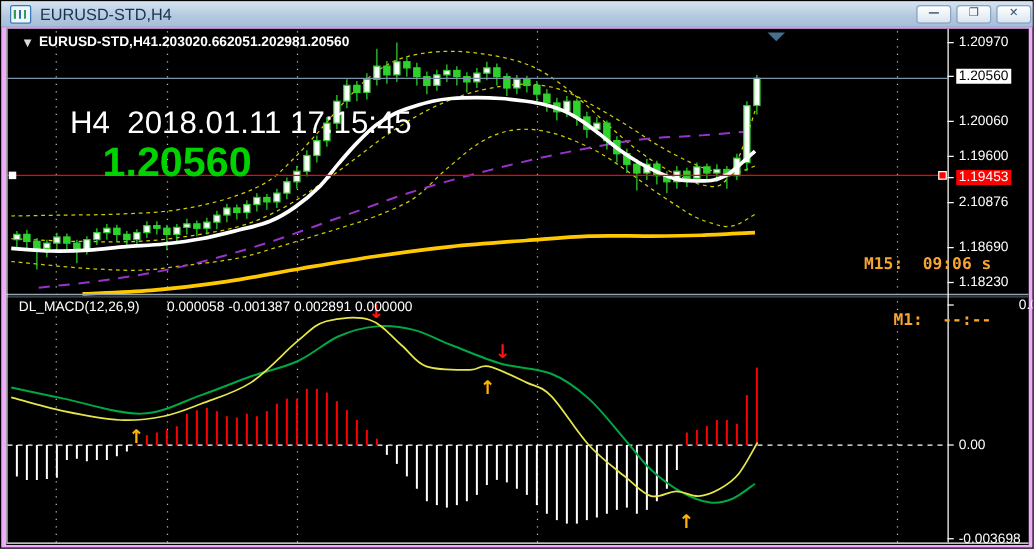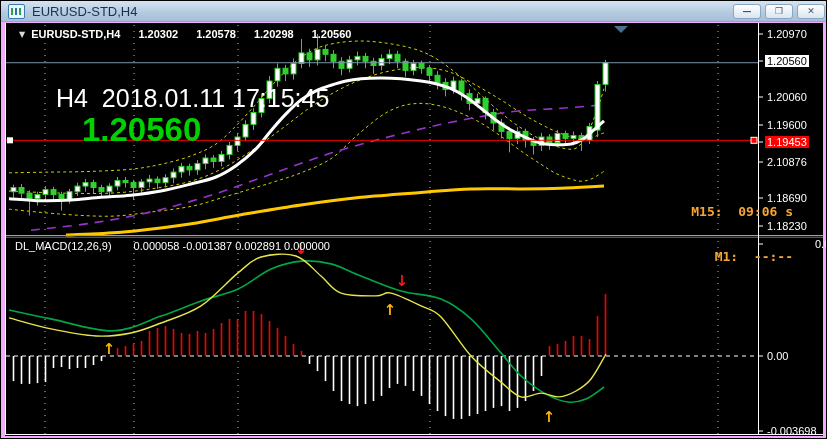--- a/index.html
+++ b/index.html
@@ -15,21 +15,21 @@
   #win-buttons{position:absolute;right:3px;top:3px;display:flex;gap:4px;}
   .winbtn{width:28px;height:15px;background:linear-gradient(#ffffff,#d9e5f0);border:1px solid #8aa6c0;border-radius:3px;
     font-size:9px;line-height:13px;text-align:center;color:#3a5570;font-weight:bold;font-family:"DejaVu Sans",sans-serif;}
   
   #client{position:absolute;left:4px;top:22px;width:818px;height:413px;background:#000;}
   #chart-svg{position:absolute;left:0;top:0;}
   
   .abs{position:absolute;white-space:pre;}
   #ohlc-header{left:14px;top:5px;color:#fff;font-size:11px;font-weight:bold;display:flex;align-items:center;}
   #ohlc-header .tri{color:#d9d9d9;font-size:8px;margin-right:6px;font-family:"DejaVu Sans",sans-serif;}
-  #ohlc-header span.v{margin-left:18px;}
+  #ohlc-header span.v{margin-left:0;}
   #big-time{left:51px;top:61px;color:#fff;font-size:25px;}
   #big-symbol-row{left:51px;top:88px;display:flex;align-items:baseline;}
   #big-symbol{color:#fff;font-size:33px;}
   #big-price{font-size:33px;font-weight:bold;margin-left:26px;}
   #countdown{left:400px;top:151px;width:388px;text-align:right;font-family:"DejaVu Sans Mono",monospace;
     font-size:13px;font-weight:bold;line-height:15px;}
   #macd-header{left:10px;top:217px;color:#fff;font-size:11px;display:flex;}
   #macd-header span.v{margin-left:22px;}
   
   .axlab{position:absolute;left:762px;color:#fff;font-size:11px;line-height:12px;}
@@ -316,21 +316,21 @@
         <line x1="757" y1="225" x2="762" y2="225" stroke="#fff"></line>
         <line x1="757" y1="243" x2="762" y2="243" stroke="#fff"></line>
         <line x1="757" y1="355" x2="762" y2="355" stroke="#fff"></line>
         <line x1="757" y1="430" x2="762" y2="430" stroke="#fff"></line>
       </svg>
 
     <div class="abs" id="ohlc-header">
       <span class="tri">▼</span>
       <span>EURUSD-STD,H4</span>
       <span class="v">1.20302</span>
-      <span class="v">1.20578</span>
+      <span class="v">0.66205</span>
       <span class="v">1.20298</span>
       <span class="v">1.20560</span>
     </div>
 
     <div class="abs" id="big-time">H4  2018.01.11 17:15:45</div>
     <div class="abs" id="big-symbol-row">
       <span id="big-price" style="color: rgb(0, 210, 0);">1.20560</span>
     </div>
 
     <div class="abs" id="countdown" style="color: rgb(247, 165, 49);">

